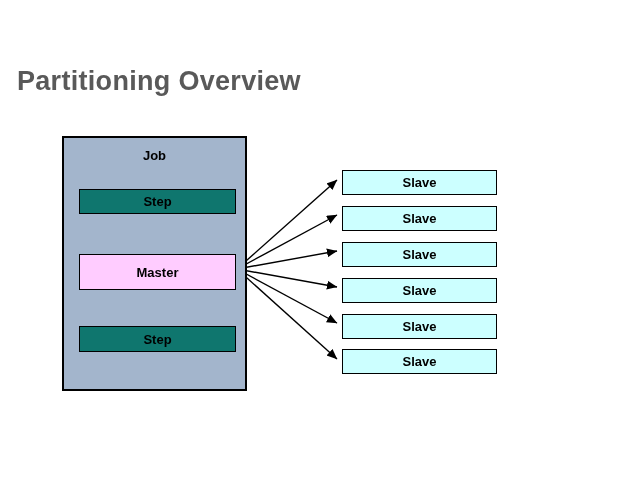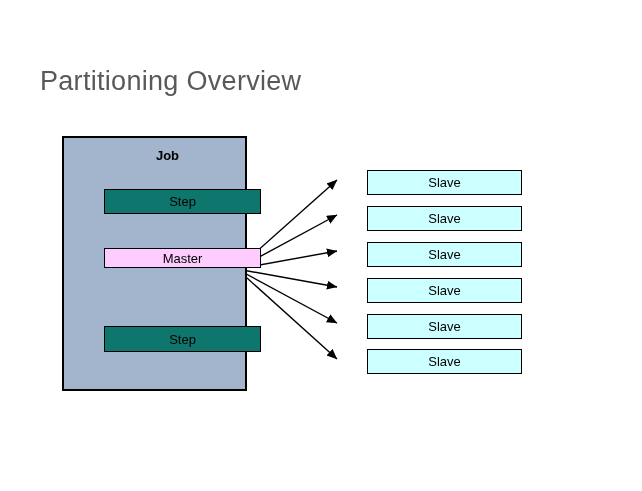--- a/index.html
+++ b/index.html
@@ -12,24 +12,24 @@
   }
   #canvas {
     position: relative;
     width: 642px;
     height: 491px;
     background: #ffffff;
     overflow: hidden;
   }
   #slide-title {
     position: absolute;
-    left: 40px;
+    left: 17px;
     top: 66px;
     font-size: 27px;
-    font-weight: 400;
+    font-weight: 700;
     letter-spacing: 0.3px;
     color: #595959;
     white-space: nowrap;
     font-family: "Liberation Sans", sans-serif;
   }
   #arrow-layer {
     position: absolute;
     left: 0;
     top: 0;
     width: 642px;
@@ -41,39 +41,38 @@
     left: 62px;
     top: 136px;
     width: 185px;
     height: 255px;
     background: #a3b5cc;
     border: 2px solid #000000;
     box-sizing: border-box;
   }
   .job-title {
     position: absolute;
-    left: 13px;
+    left: 0;
     top: 10px;
     width: 100%;
     text-align: center;
     font-size: 13px;
     font-weight: bold;
     color: #000000;
   }
   .node-box {
     position: absolute;
     box-sizing: border-box;
     border: 1px solid #000000;
     display: flex;
     align-items: center;
     justify-content: center;
     font-size: 13px;
-    font-weight: normal;
+    font-weight: bold;
     color: #000000;
-    margin-left: 25px;
   }
   .step-box {
     background: #0f766e;
   }
   .master-box {
     background: #ffccff;
   }
   .slave-box {
     background: #ccffff;
     left: 342px;
@@ -81,23 +80,23 @@
     height: 25px;
   }
   .step-top {
     left: 79px;
     top: 189px;
     width: 157px;
     height: 25px;
   }
   .master {
     left: 79px;
-    top: 248px;
+    top: 254px;
     width: 157px;
-    height: 20px;
+    height: 36px;
   }
   .step-bottom {
     left: 79px;
     top: 326px;
     width: 157px;
     height: 26px;
   }
 </style>
 </head>
 <body>

